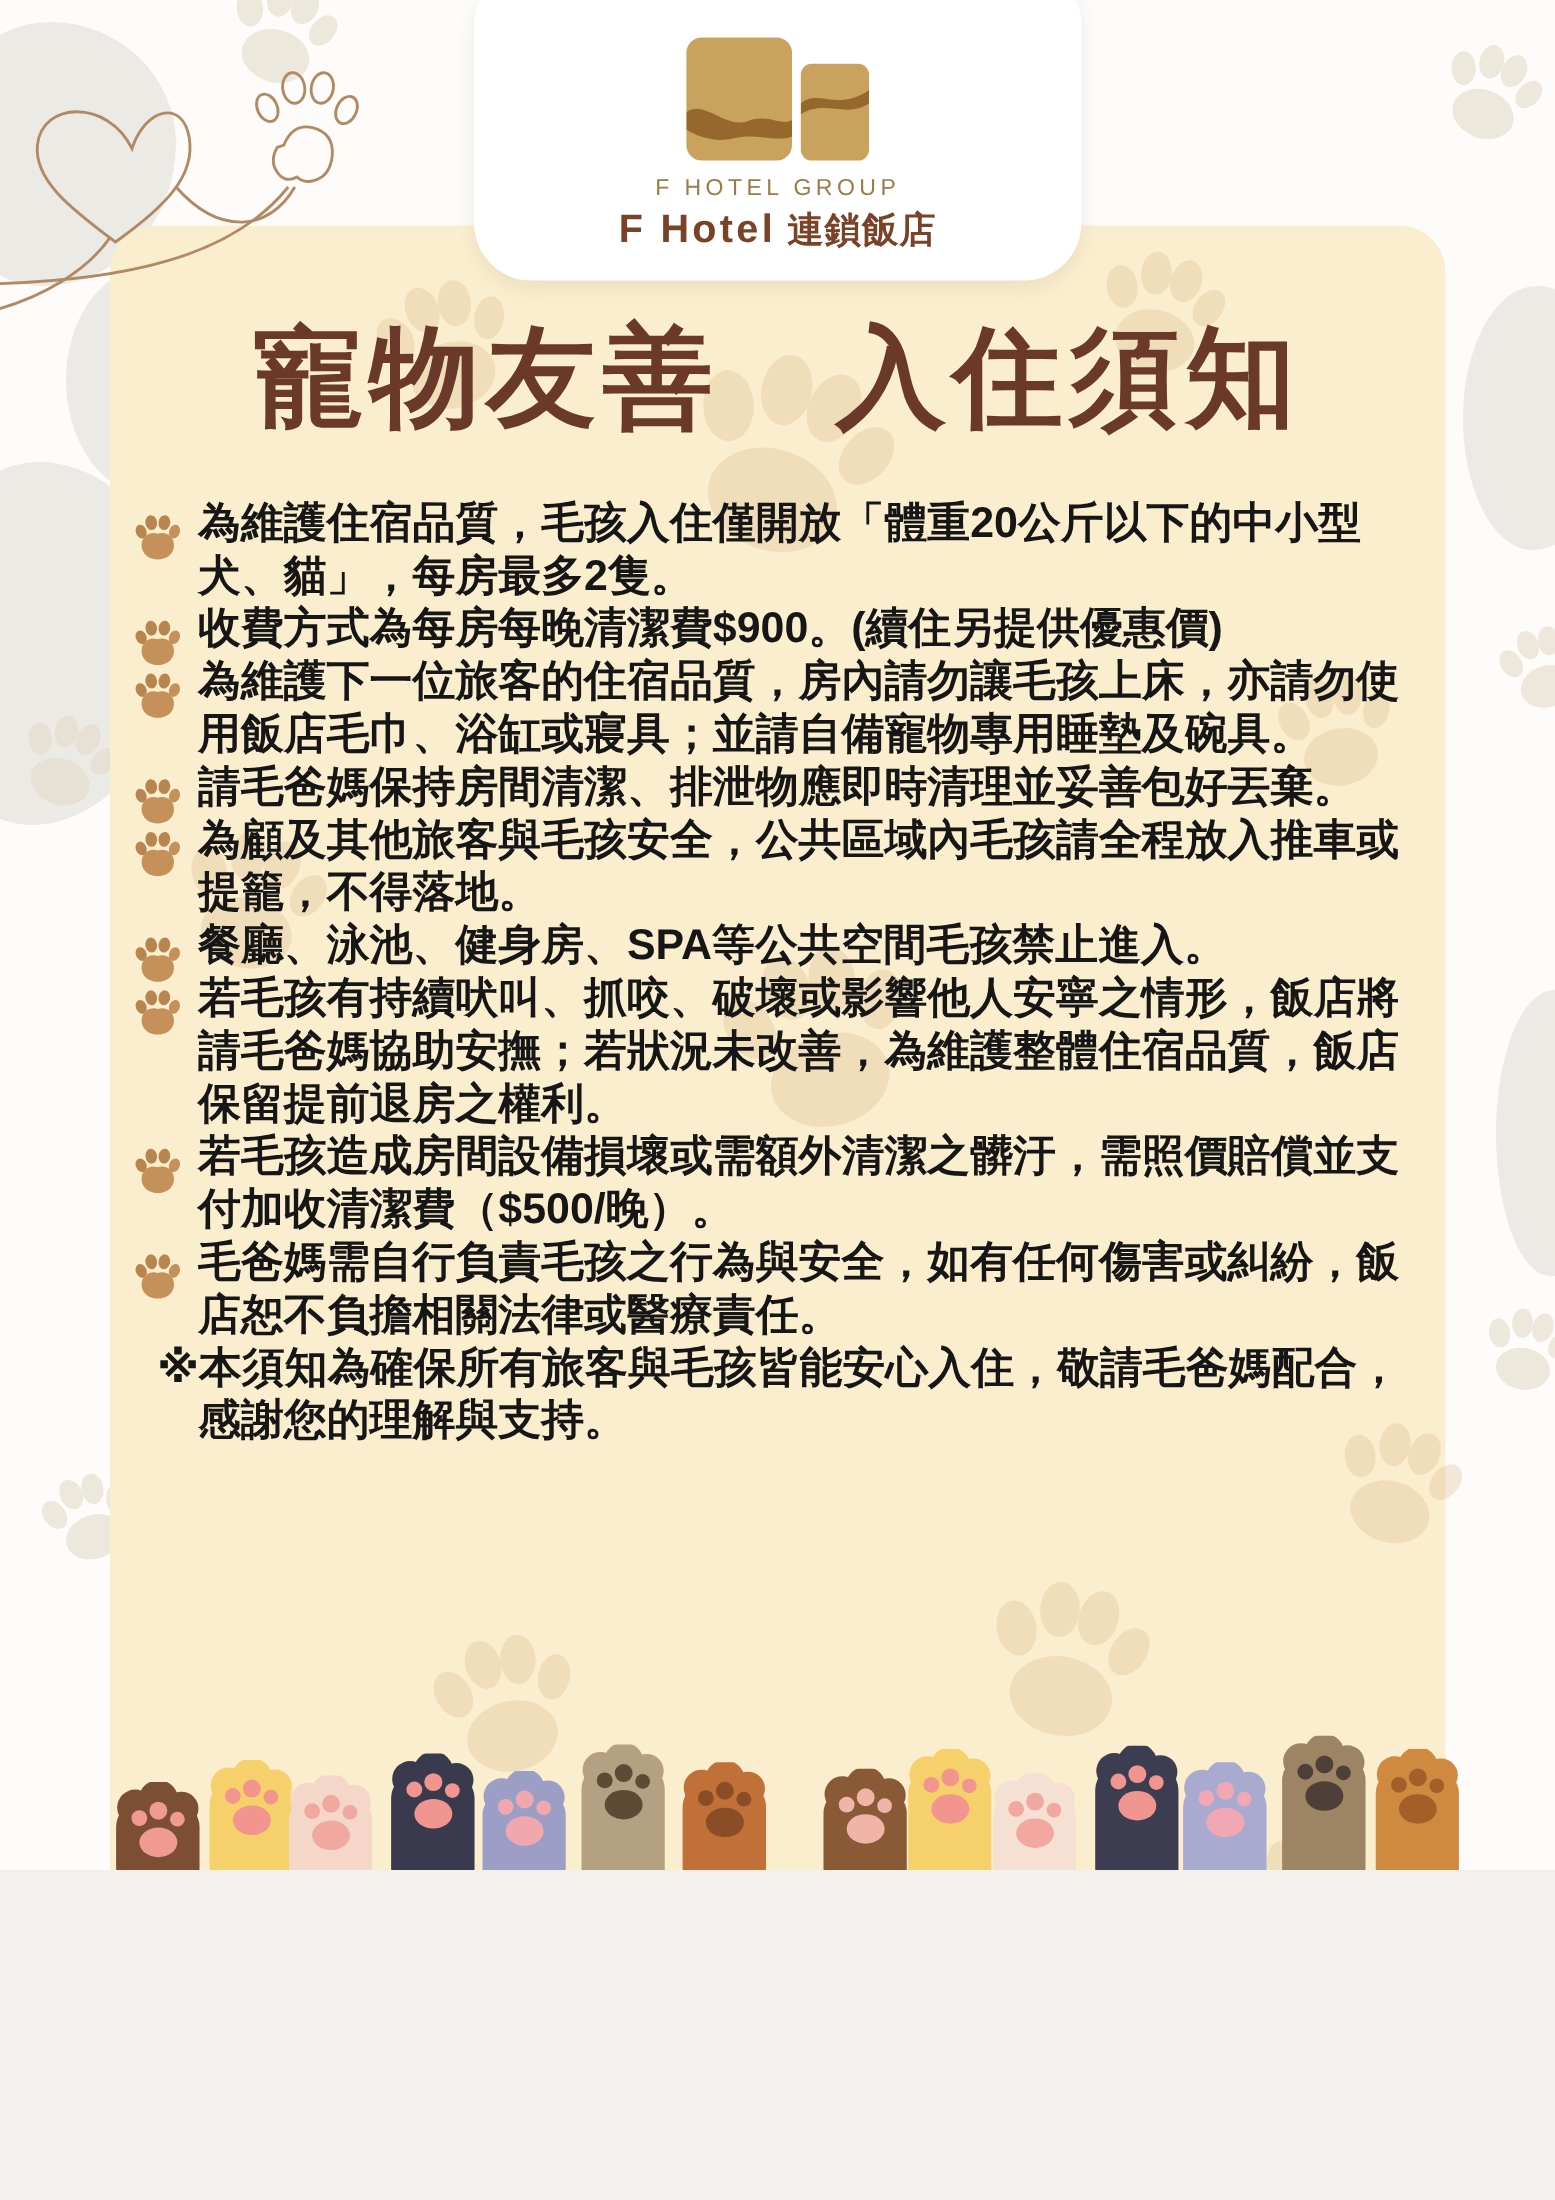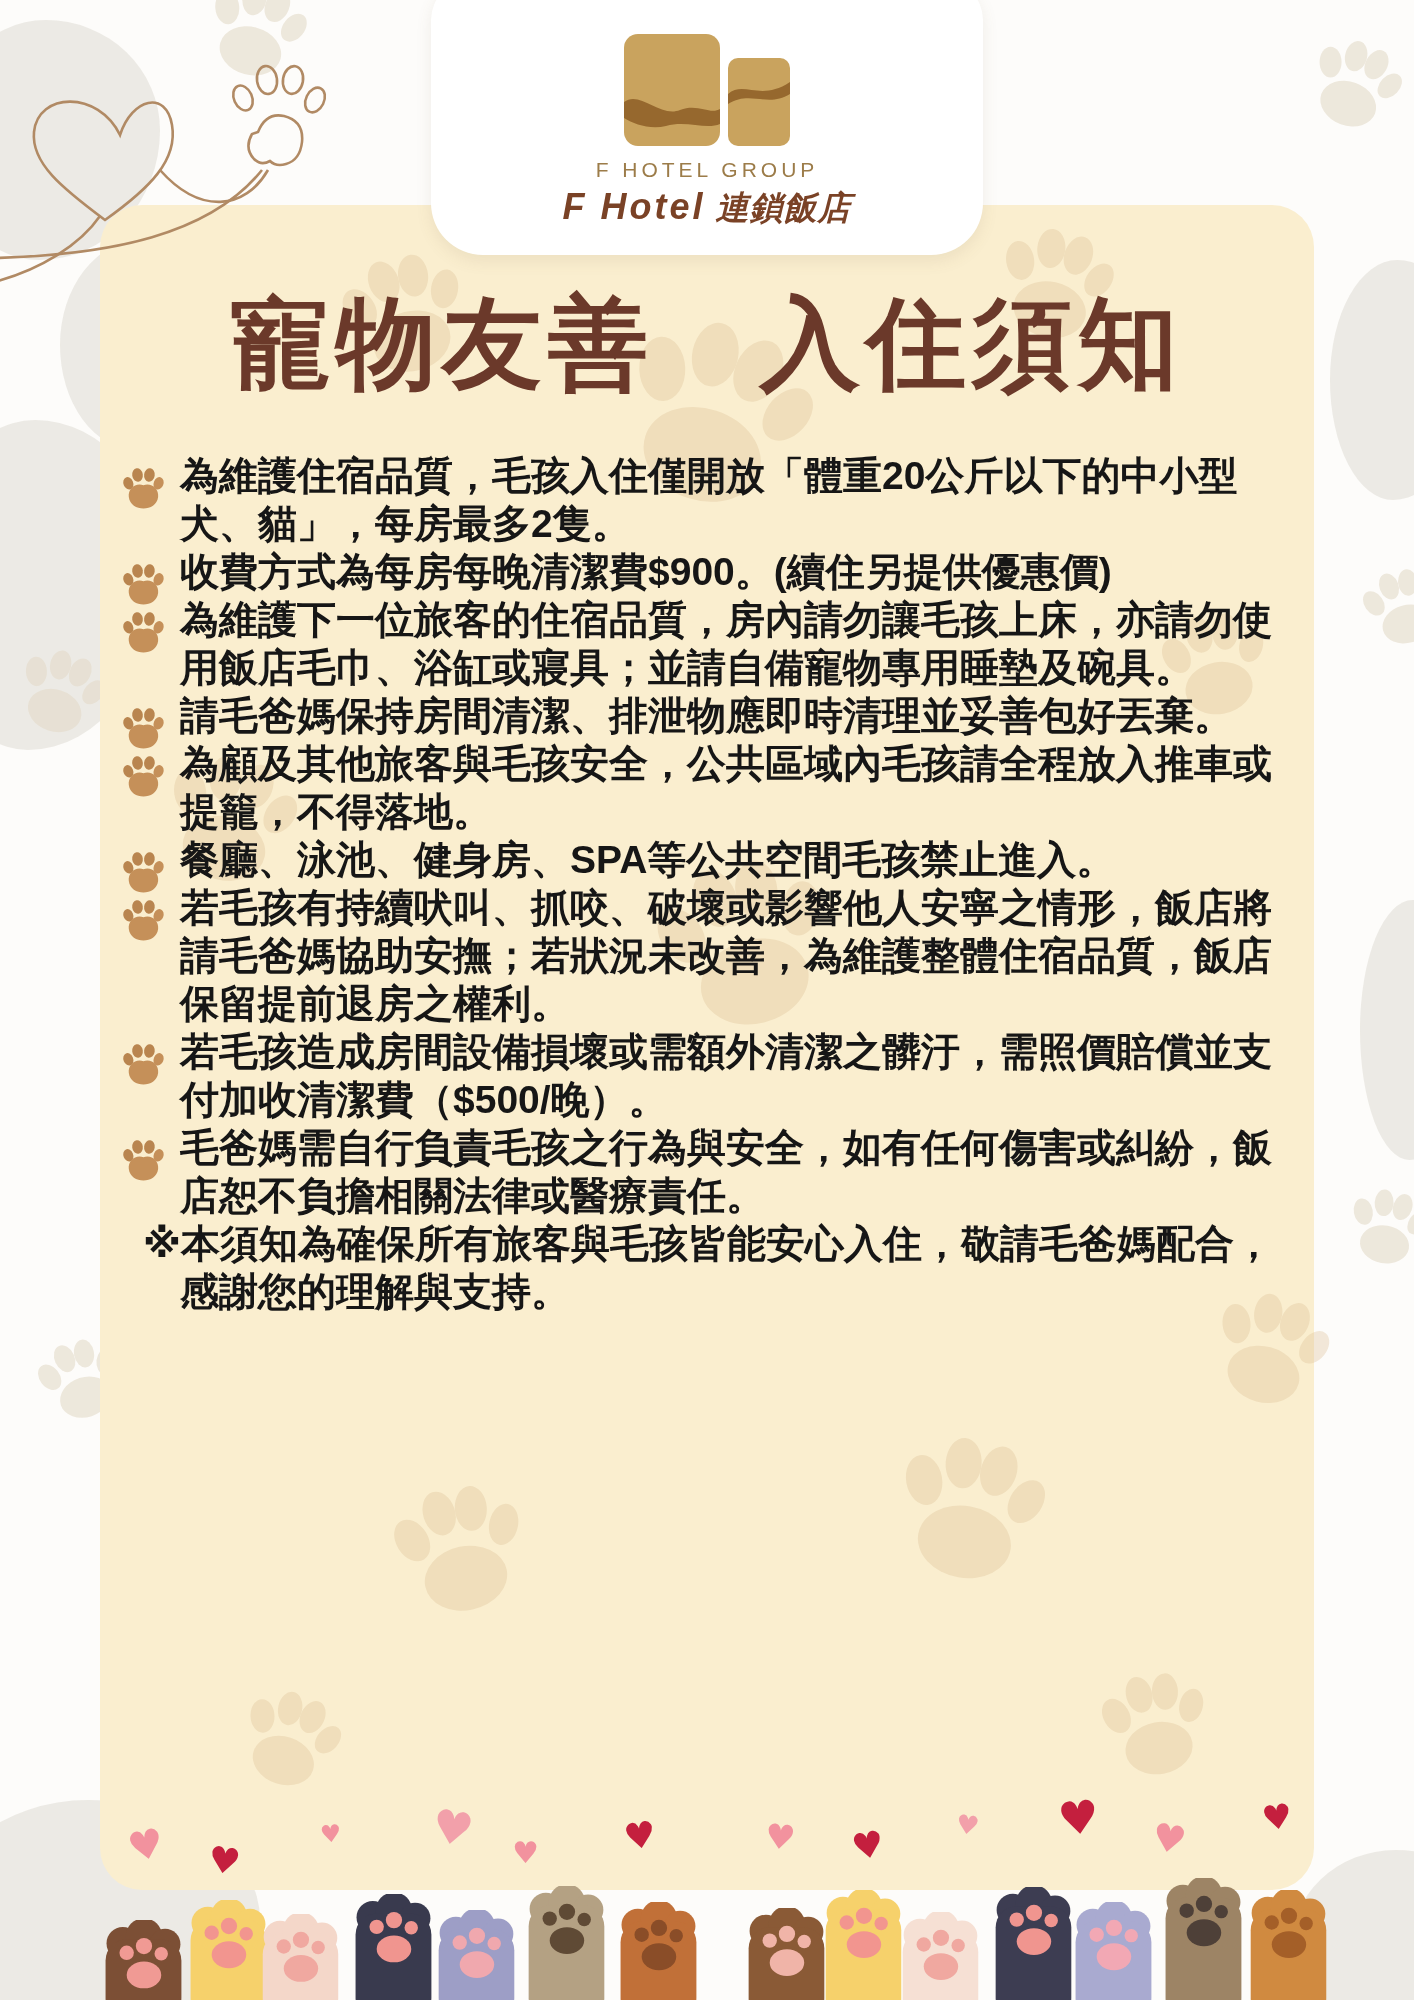--- a/index.html
+++ b/index.html
@@ -1,17 +1,17 @@
 <!DOCTYPE html>
 <html lang="zh-Hant"><head>
 <meta charset="utf-8">
 <style>
   html,body{margin:0;padding:0;background:#f3f1ee;}
   .page{
-    position:relative;width:1414px;height:2000px;margin:0 auto;
+    position:relative;width:1414px;height:1700px;margin:0 auto;
     background:#fdfcfa;overflow:hidden;
     font-family:"Liberation Sans","DejaVu Sans",sans-serif;
   }
   
   .blob{position:absolute;background:#e9e6e1;opacity:.85;
     border-radius:48% 52% 55% 45% / 50% 46% 54% 50%;}
   .print{position:absolute;line-height:0;}
   .print svg{display:block;}
   .print.outer{color:#e4dbc9;opacity:.6;}
   .print.inner{color:#dcbf94;opacity:.33;}
@@ -23,21 +23,21 @@
     background:#faeecf;border-radius:42px;z-index:1;
   }
   
   .logo-card{
     position:absolute;left:431px;top:-20px;width:552px;height:275px;
     background:#ffffff;border-radius:40px 40px 52px 52px;
     box-shadow:0 6px 16px rgba(120,100,70,.10);z-index:4;text-align:center;
   }
   .logo-mark{margin-top:52px;}
   .logo-group{margin-top:6px;font-size:21px;letter-spacing:4px;color:#9c7c49;font-weight:400;}
-  .logo-brand{margin-top:4px;font-size:33px;font-weight:700;color:#7a4226;letter-spacing:1px;font-style:italic;}
+  .logo-brand{margin-top:4px;font-size:33px;font-weight:700;color:#7a4226;letter-spacing:1px;}
   .logo-brand .latin{font-size:36px;letter-spacing:3px;}
   
   .page-title{
     position:absolute;left:0;top:288px;width:100%;margin:0;text-align:center;
     font-size:100px;line-height:1.1;font-weight:700;color:#6b392a;
     letter-spacing:6px;z-index:3;
   }
   
   .rules{
     position:absolute;left:118px;top:452px;width:1172px;z-index:3;

